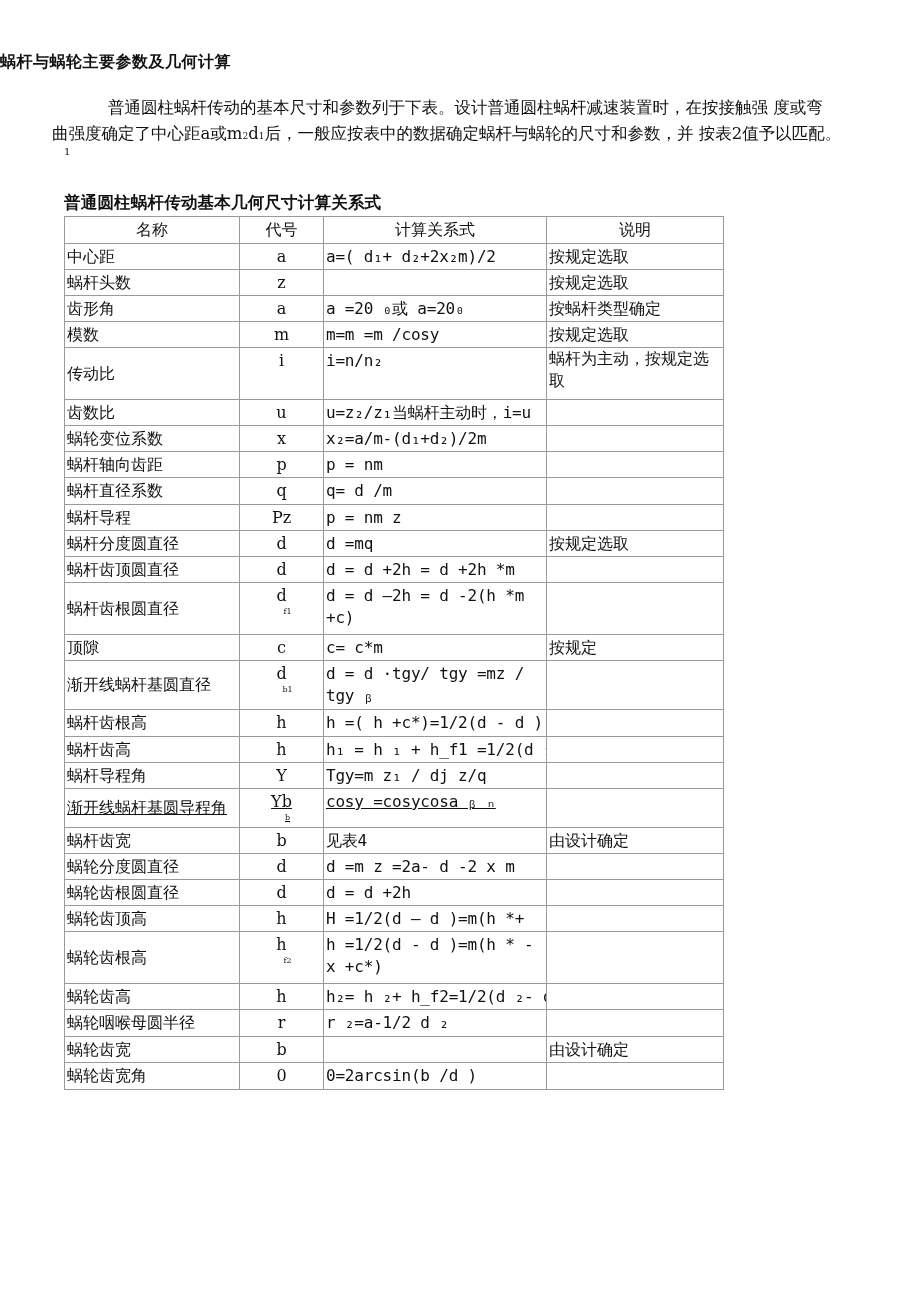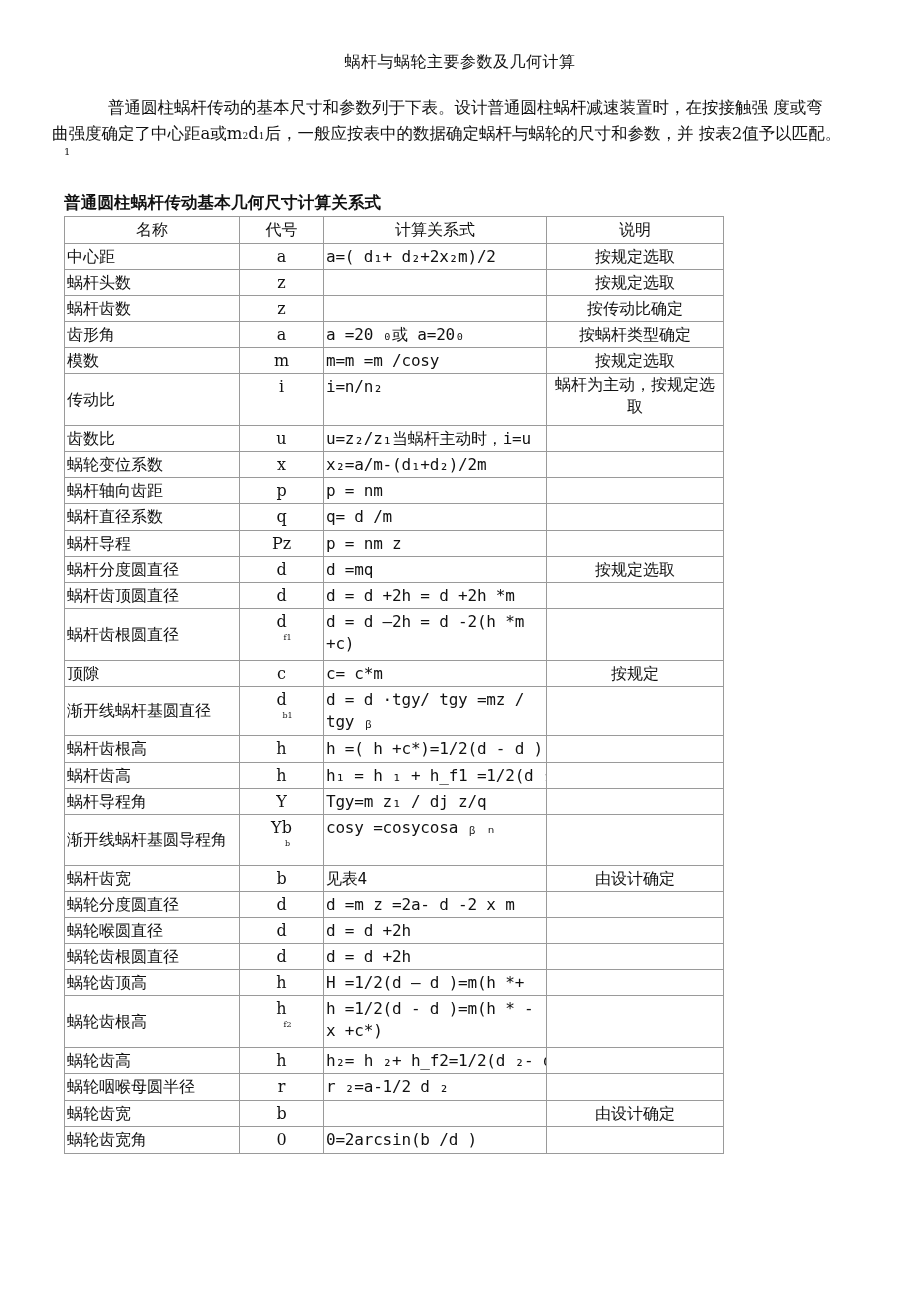--- a/index.html
+++ b/index.html
@@ -1,37 +1,37 @@
 <!DOCTYPE html>
 <html><head>
 <meta charset="utf-8">
 <style>
   html, body { margin: 0; padding: 0; background: #ffffff; }
   body { width: 920px; height: 1302px; position: relative; overflow: hidden;
          font-family: "DejaVu Serif", "Liberation Serif", serif; color: #111; }
-  .doc-title { position: absolute; left: 0; width: 920px; top: 52px; text-align: center;
-               font-family: "DejaVu Sans", sans-serif; font-weight: normal; font-size: 16px; letter-spacing: 0.5px; }
+  .doc-title { position: absolute; left: 0; width: 920px; top: 52px; text-align: left;
+               font-family: "DejaVu Sans", sans-serif; font-weight: bold; font-size: 16px; letter-spacing: 0.5px; }
   .para { position: absolute; left: 52px; width: 856px; font-size: 16.5px; line-height: 26px; white-space: nowrap; }
   .para.l1 { top: 95px; text-indent: 56px; }
   .para.l2 { top: 121px; }
   .para .sub { font-size: 9px; }
   .footnote { position: absolute; left: 64px; top: 146px; font-size: 10px; }
   .table-title { position: absolute; left: 64px; top: 192px; font-family: "DejaVu Sans", sans-serif;
                  font-weight: bold; font-size: 16.5px; letter-spacing: 0.2px; }
   table.params { position: absolute; left: 64px; top: 216px; border-collapse: collapse; table-layout: fixed; width: 659px; }
   table.params td, table.params th { border: 1px solid #9a9a9a; padding: 0 2px; font-weight: normal;
         font-size: 16px; vertical-align: middle; overflow: hidden; white-space: nowrap; line-height: 22px; }
   table.params th { text-align: center; height: 26px; }
   col.c-name { width: 175px; } col.c-sym { width: 84px; } col.c-formula { width: 223px; } col.c-note { width: 177px; }
   td.name { text-align: left; }
   td.sym { text-align: center; font-size: 15px; }
   td.sym.top { vertical-align: top; padding-top: 2px; }
   td.formula { font-family: "DejaVu Sans Mono", "Liberation Mono", monospace; font-size: 13.5px; letter-spacing: -0.2px; }
   td.formula.top { vertical-align: top; padding-top: 2px; }
-  td.note { text-align: center; }
+  td.note { text-align: left; }
   td.note.wrap, td.formula.wrap, td.name.wrap { white-space: normal; }
   .symsub { display: block; font-size: 8px; line-height: 10px; padding-left: 12px; }
 </style>
 </head>
 <body>
 
 <div class="doc-title">蜗杆与蜗轮主要参数及几何计算</div>
 
 <div class="para l1">普通圆柱蜗杆传动的基本尺寸和参数列于下表。设计普通圆柱蜗杆减速装置时，在按接触强 度或弯</div>
 <div class="para l2"><span>曲强度确定了中心距a或m</span><span class="sub">2</span><span>d</span><span class="sub">1</span><span>后，一般应按表中的数据确定蜗杆与蜗轮的尺寸和参数，并 按表2值予以匹配。</span></div>
@@ -61,26 +61,20 @@
         <td class="formula">a=( d₁+ d₂+2x₂m)/2</td>
         <td class="note">按规定选取</td>
       </tr>
       <tr style="height: 26px;">
         <td class="name">蜗杆头数</td>
         <td class="sym"><span>z</span></td>
         <td class="formula"></td>
         <td class="note">按规定选取</td>
       </tr>
       <tr style="height: 26px;">
-        <td class="name">蜗杆齿数</td>
-        <td class="sym"><span>z</span></td>
-        <td class="formula"></td>
-        <td class="note">按传动比确定</td>
-      </tr>
-      <tr style="height: 26px;">
         <td class="name">齿形角</td>
         <td class="sym"><span>a</span></td>
         <td class="formula">a =20 ₀或 a=20₀</td>
         <td class="note">按蜗杆类型确定</td>
       </tr>
       <tr style="height: 26px; margin-left: 31px;">
         <td class="name">模数</td>
         <td class="sym"><span>m</span></td>
         <td class="formula">m=m =m /cosy</td>
         <td class="note">按规定选取</td>
@@ -162,45 +156,39 @@
         <td class="sym"><span>h</span></td>
         <td class="formula">h₁ = h ₁ + h_f1 =1/2(d ₁ -</td>
         <td class="note"></td>
       </tr>
       <tr style="height: 26px;">
         <td class="name">蜗杆导程角</td>
         <td class="sym"><span>Y</span></td>
         <td class="formula">Tgy=m z₁ / dj z/q</td>
         <td class="note"></td>
       </tr>
-      <tr style="height: 51px;">
+      <tr style="height: 39px; text-decoration: underline;">
         <td class="name wrap">渐开线蜗杆基圆导程角</td>
         <td class="sym top"><span>Yb</span><span class="symsub">b</span></td>
         <td class="formula wrap top">cosy =cosycosa ᵦ ₙ</td>
         <td class="note wrap" style="vertical-align: top;"></td>
       </tr>
       <tr style="height: 26px;">
         <td class="name">蜗杆齿宽</td>
         <td class="sym"><span>b</span></td>
         <td class="formula">见表4</td>
         <td class="note">由设计确定</td>
       </tr>
       <tr style="height: 26px;">
         <td class="name">蜗轮分度圆直径</td>
         <td class="sym"><span>d</span></td>
         <td class="formula">d =m z =2a- d -2 x m</td>
         <td class="note"></td>
       </tr>
       <tr style="height: 26px;">
-        <td class="name">蜗轮喉圆直径</td>
-        <td class="sym"><span>d</span></td>
-        <td class="formula">d = d +2h</td>
-        <td class="note"></td>
-      </tr>
-      <tr style="height: 26px;">
         <td class="name">蜗轮齿根圆直径</td>
         <td class="sym"><span>d</span></td>
         <td class="formula">d = d +2h</td>
         <td class="note"></td>
       </tr>
       <tr style="height: 26px; margin-top: 40px;">
         <td class="name">蜗轮齿顶高</td>
         <td class="sym"><span>h</span></td>
         <td class="formula">H =1/2(d — d )=m(h *+</td>
         <td class="note"></td>

